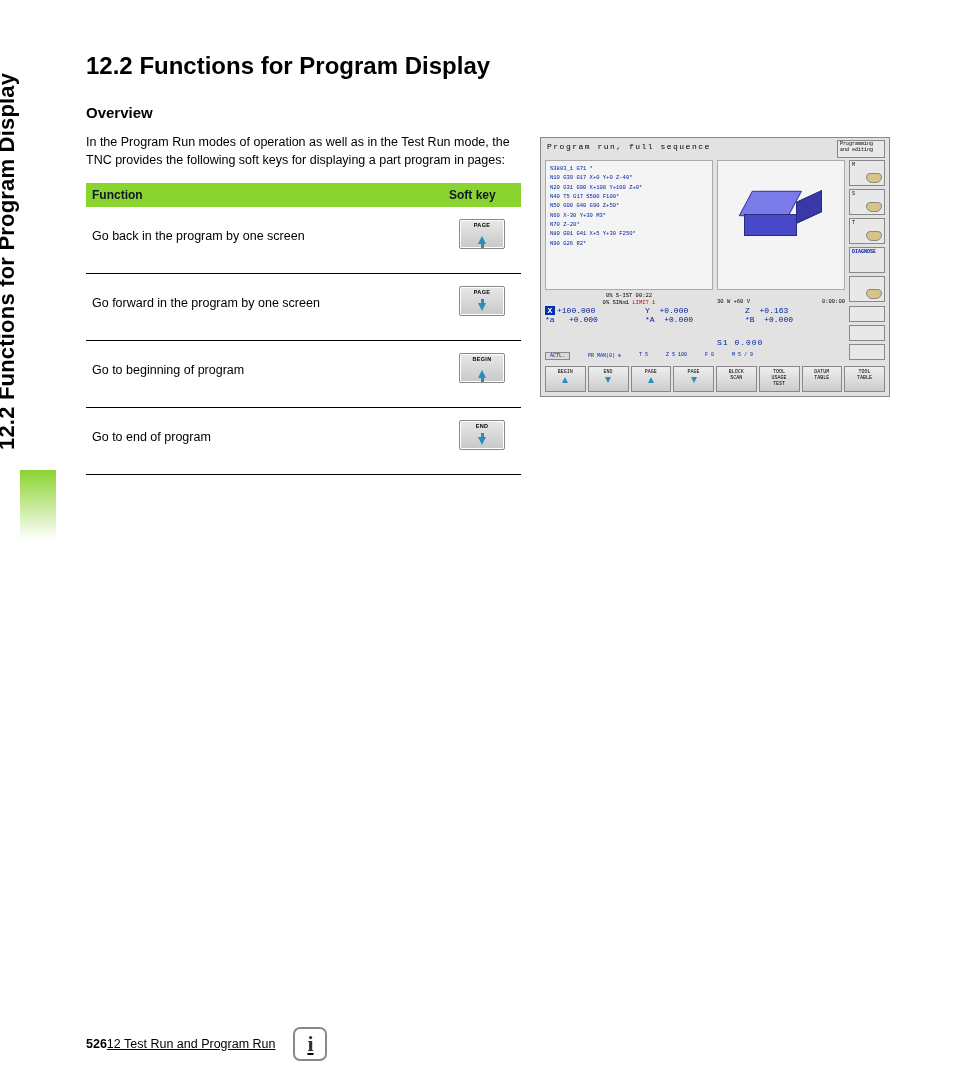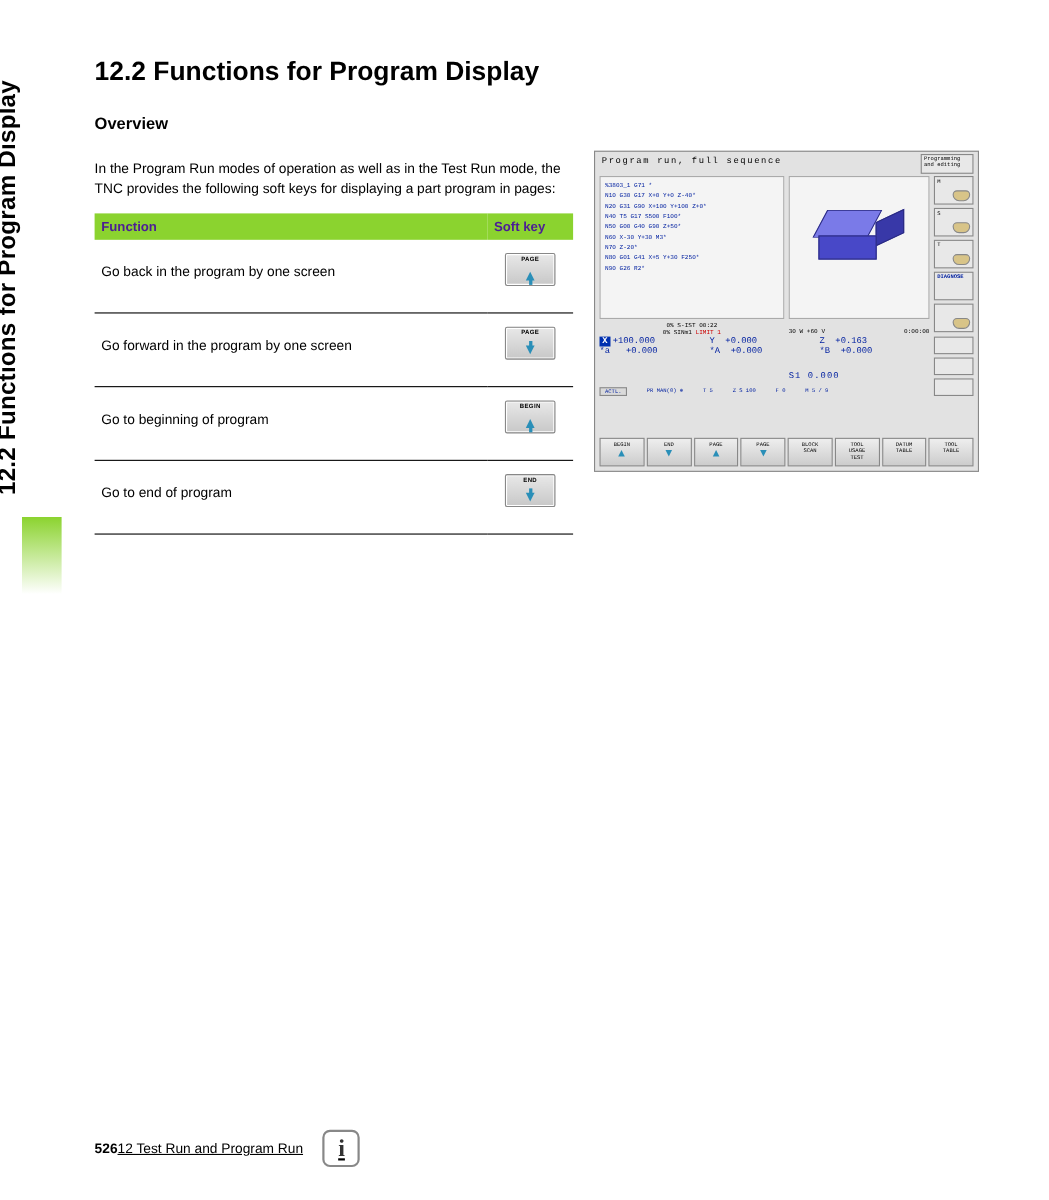--- a/index.html
+++ b/index.html
@@ -44,34 +44,34 @@
     width: 435px;
   }
   h1 {
     font-size: 24px;
     font-weight: bold;
     margin-bottom: 24px;
   }
   h2 {
     font-size: 15px;
     font-weight: bold;
-    margin-bottom: 23px;
+    margin-bottom: 12px;
   }
   .intro {
     font-size: 12.5px;
     line-height: 1.45;
     margin-bottom: 14px;
   }
   .func-table {
     width: 100%;
     border-collapse: collapse;
   }
   .func-table th {
     background: #8bd32f;
-    color: #4c1d95;
+    color: #0f172a;
     font-size: 12px;
     font-weight: bold;
     text-align: left;
     padding: 5px 6px;
   }
   .func-table th.sk { text-align: left; width: 78px; margin-top: 27px; }
   .func-table td {
     font-size: 12.5px;
     padding: 12px 6px 21px 6px;
     border-bottom: 1px solid #000;
@@ -131,21 +131,21 @@
     width: 3px;
     height: 5px;
     background: #2a8fb8;
   }
   
   .screenshot {
     position: absolute;
     left: 540px;
     top: 137px;
     width: 350px;
-    height: 292px;
+    height: 260px;
     border: 1px solid #888;
     background: #e2e2e2;
     font-family: "Courier New", monospace;
   }
   .scr-title {
     position: absolute;
     top: 4px;
     left: 6px;
     font-size: 8px;
     letter-spacing: 1.5px;

